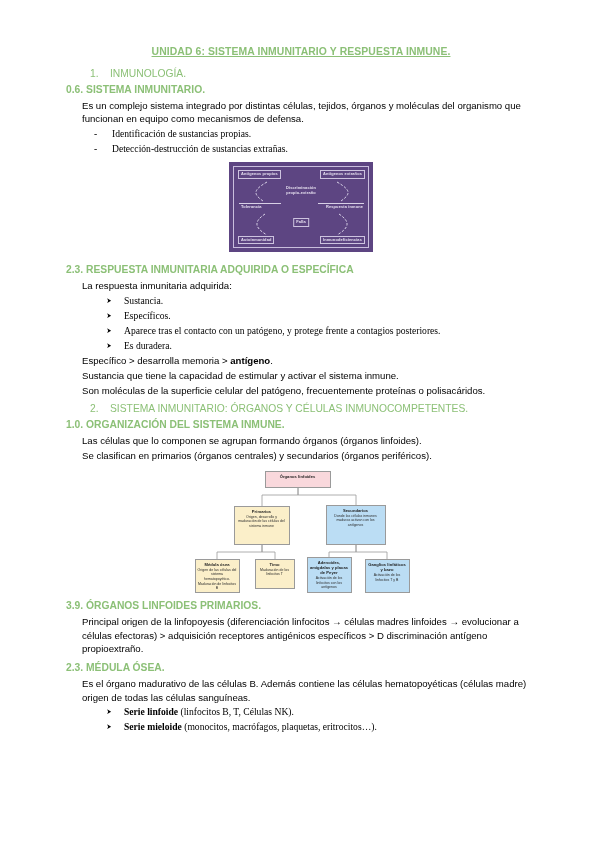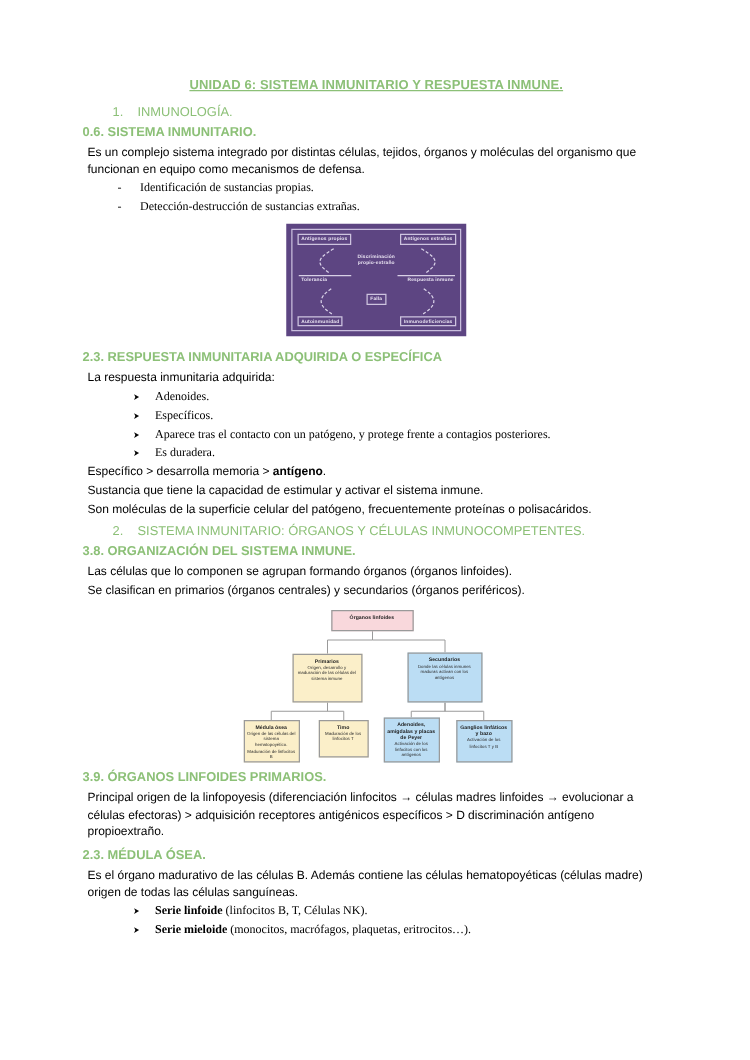--- a/index.html
+++ b/index.html
@@ -18,21 +18,21 @@
     position: relative;
     width: 600px;
     height: 848px;
     background: #fff;
     padding: 0;
     box-sizing: border-box;
   }
   .content {
     position: absolute;
     left: 66px;
-    top: 62px;
+    top: 45px;
     width: 470px;
   }
 
   
   .doc-title {
     text-align: center;
     font-size: 10.4px;
     font-weight: bold;
     color: #8CC077;
     text-decoration: underline;
@@ -59,21 +59,21 @@
     margin: 0 0 2px 0;
     line-height: 1.35;
   }
   .spacer-sm { height: 7px; }
   .spacer-xs { height: 4px; }
 
   
   p.body {
     font-size: 9.6px;
     line-height: 1.42;
-    margin: 0 0 1px 4px;
+    margin: 0 0 1px 16px;
     color: #000;
   }
   p.body b { font-weight: bold; }
 
   ul.dash, ul.arrow {
     list-style: none;
     margin: 1px 0 1px 0;
     padding: 0;
     font-family: Liberation Serif, serif;
   }
@@ -245,37 +245,37 @@
         <div class="lbl boxed l-idef">Inmunodeficiencias</div>
       </div>
     </div>
 
     <div class="spacer-sm"></div>
 
     <div class="h-sub">2.3. RESPUESTA INMUNITARIA ADQUIRIDA O ESPECÍFICA</div>
     <p class="body">La respuesta inmunitaria adquirida:</p>
 
     <ul class="arrow">
-      <li>Adenoides.</li>
+      <li>Sustancia.</li>
       <li>Específicos.</li>
       <li>Aparece tras el contacto con un patógeno, y protege frente a contagios posteriores.</li>
       <li>Es duradera.</li>
     </ul>
 
     <p class="body"><span>Específico &gt; desarrolla memoria &gt; </span><b>antígeno</b><span>.</span></p>
     <p class="body">Sustancia que tiene la capacidad de estimular y activar el sistema inmune.</p>
     <p class="body">Son moléculas de la superficie celular del patógeno, frecuentemente proteínas o polisacáridos.</p>
 
     <div class="spacer-xs"></div>
 
     <div class="h-num">
       <span class="num">2.</span><span>SISTEMA INMUNITARIO: ÓRGANOS Y CÉLULAS INMUNOCOMPETENTES.</span>
     </div>
 
-    <div class="h-sub">3.8. ORGANIZACIÓN DEL SISTEMA INMUNE.</div>
+    <div class="h-sub">1.0. ORGANIZACIÓN DEL SISTEMA INMUNE.</div>
     <p class="body">Las células que lo componen se agrupan formando órganos (órganos linfoides).</p>
     <p class="body">Se clasifican en primarios (órganos centrales) y secundarios (órganos periféricos).</p>
 
     <div class="fig2-wrap">
       <div class="fig2">
         <svg width="233" height="124">
           <g stroke="#9a9a9a" stroke-width="0.8" fill="none">
             <path d="M113 19 L113 26 L77 26 L77 37"></path>
             <path d="M113 19 L113 26 L171 26 L171 36"></path>
             <path d="M77 76 L77 83 L32 83 L32 90"></path>

